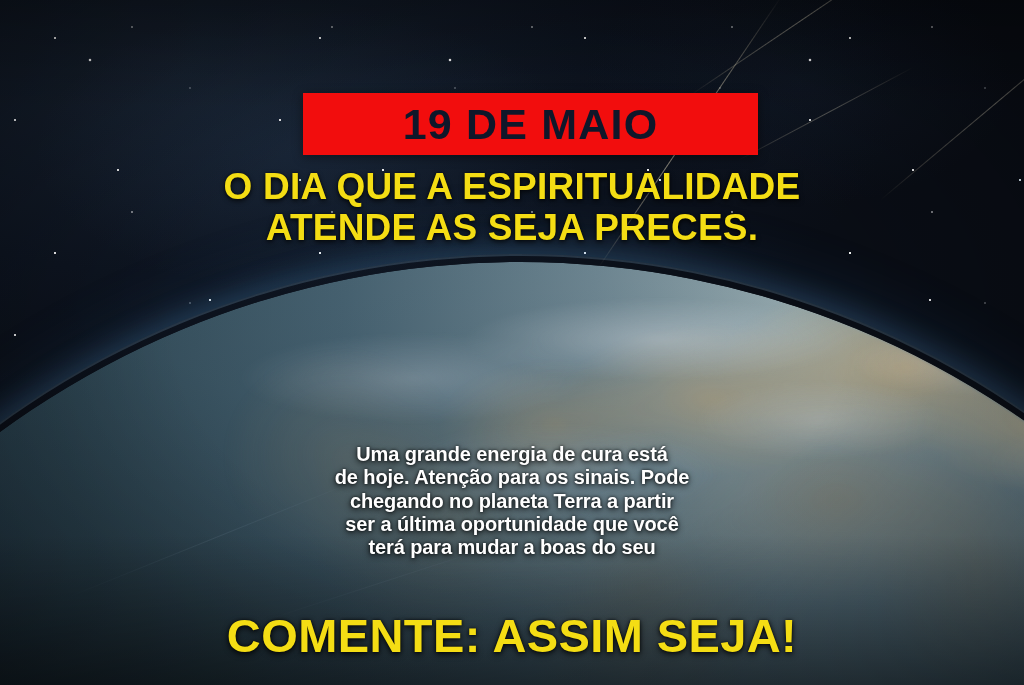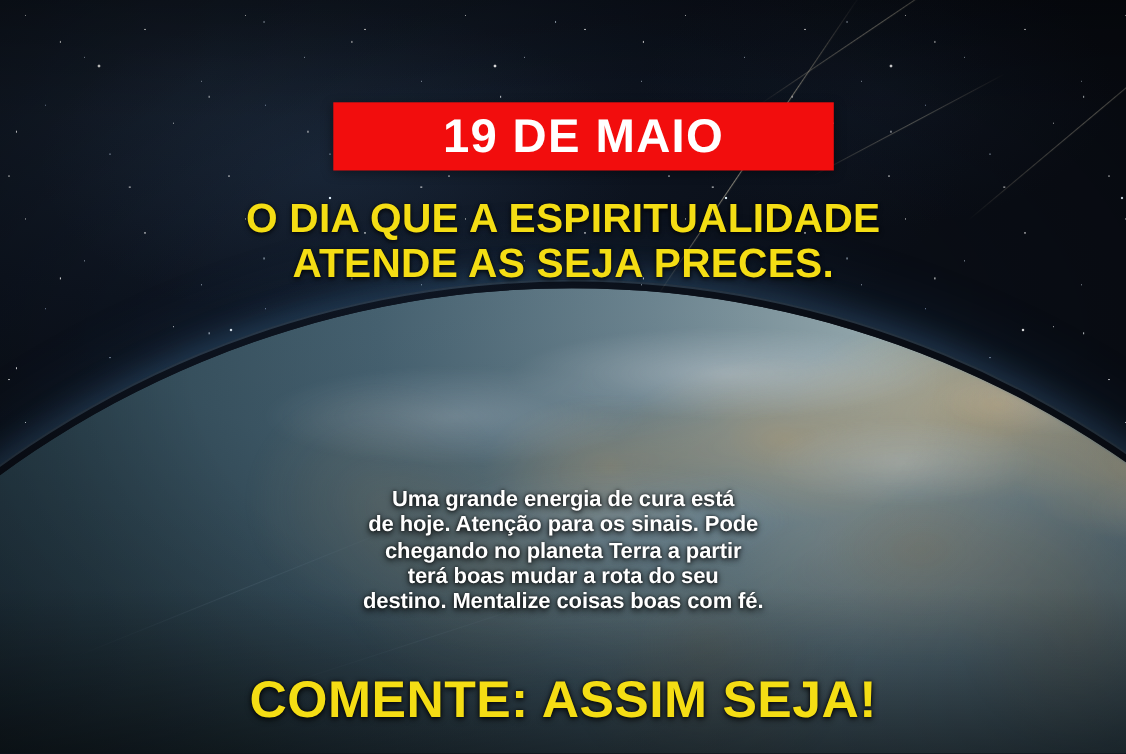--- a/index.html
+++ b/index.html
@@ -195,21 +195,21 @@
     top: 93px;
     width: 455px;
     height: 62px;
     background: #f20d0d;
     display: flex;
     align-items: center;
     justify-content: center;
     box-shadow: 0 2px 10px rgba(0,0,0,0.45);
   }
   .date-banner-text {
-    color: #ffffff;
+    color: #0f172a;
     font-size: 43px;
     font-weight: bold;
     letter-spacing: 1.2px;
     line-height: 1;
     white-space: nowrap;
     font-stretch: condensed;
   }
 
   .headline {
     position: absolute;
@@ -217,21 +217,20 @@
     right: 0;
     top: 166px;
     text-align: center;
     color: #f4dd14;
     font-size: 37px;
     font-weight: bold;
     line-height: 1.11;
     letter-spacing: 0.2px;
     text-shadow: 0 2px 5px rgba(0,0,0,0.75), 0 0 2px rgba(0,0,0,0.6);
     padding: 0 40px;
-    margin-top: 12px;
   }
   .headline .hl-line { display: block; white-space: nowrap; }
 
   .body-text {
     position: absolute;
     left: 62px;
     right: 62px;
     top: 443px;
     text-align: center;
     color: #ffffff;
@@ -293,20 +292,20 @@
 
     <div class="headline">
       <span class="hl-line">O DIA QUE A ESPIRITUALIDADE</span>
       <span class="hl-line">ATENDE AS SEJA PRECES.</span>
     </div>
 
     <div class="body-text">
       <span class="bt-line">Uma grande energia de cura está</span>
       <span class="bt-line">de hoje. Atenção para os sinais. Pode</span>
       <span class="bt-line">chegando no planeta Terra a partir</span>
-      <span class="bt-line">terá boas mudar a rota do seu</span>
-      <span class="bt-line">destino. Mentalize coisas boas com fé.</span>
+      <span class="bt-line">ser a última oportunidade que você</span>
+      <span class="bt-line">terá para mudar a boas do seu</span>
     </div>
 
     <div class="cta">COMENTE: ASSIM SEJA!</div>
 
   </div>
 </div>
 
 </body></html>

